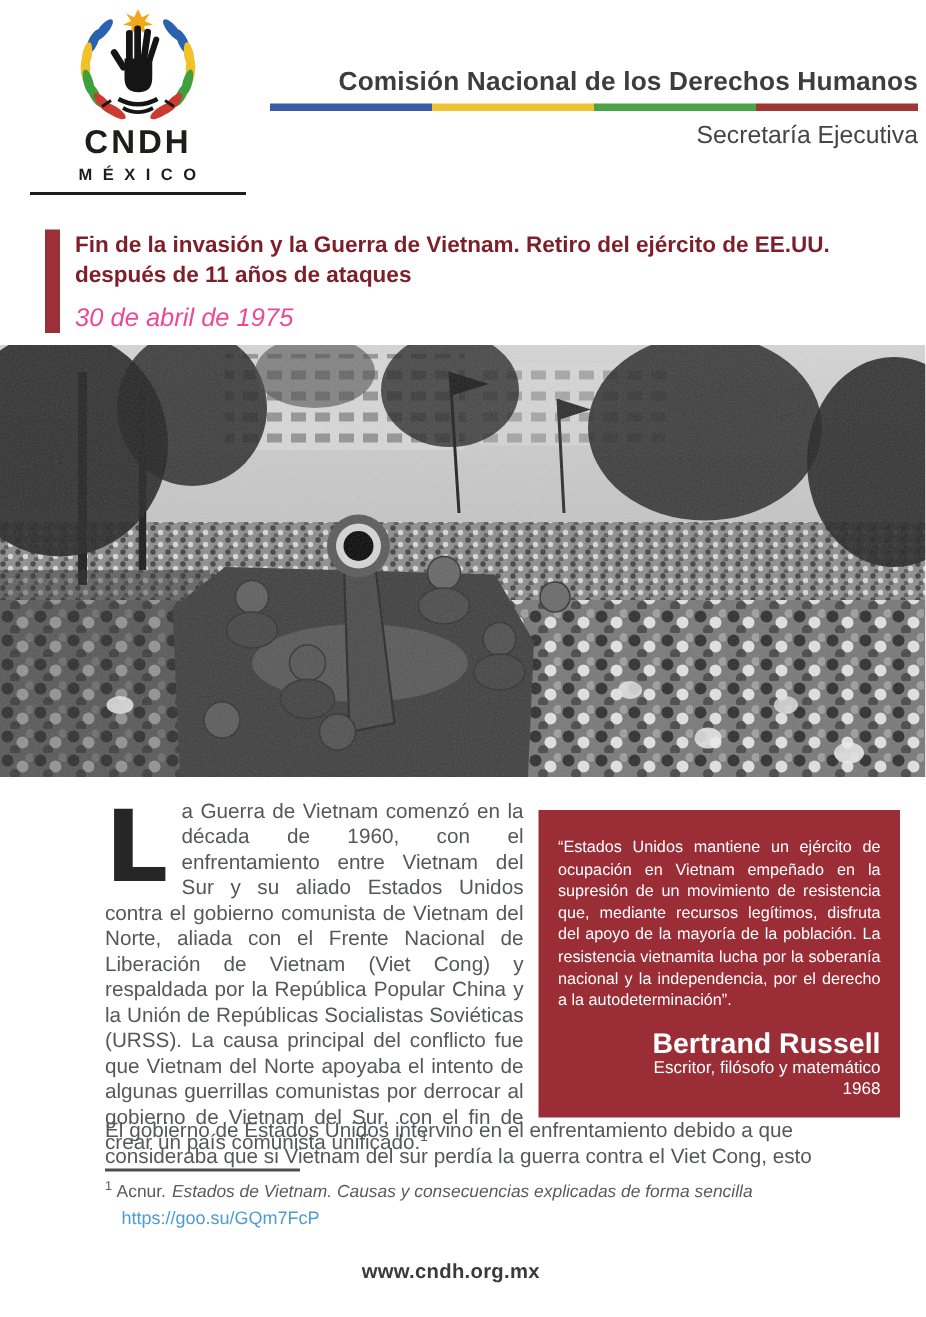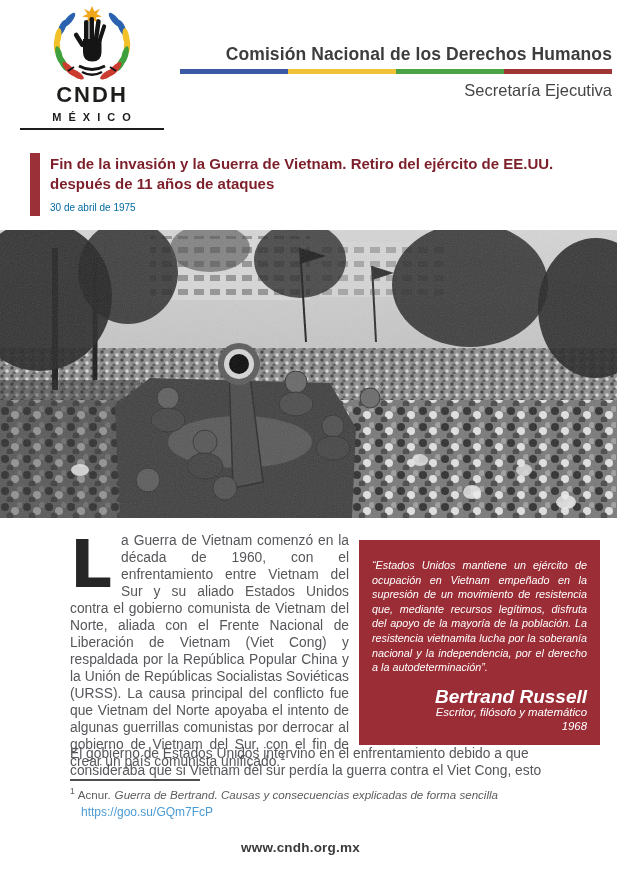--- a/index.html
+++ b/index.html
@@ -19,21 +19,21 @@
   .header{position:absolute;right:5px;top:44px;width:432px;text-align:right;}
   .org-name{font-size:17.5px;font-weight:bold;color:#3d3d3f;letter-spacing:0.1px;}
   .colorline{display:flex;height:4.5px;margin-top:4px;}
   .colorline span{flex:1;}
   .dept{font-size:16.5px;color:#454547;margin-top:7px;}
   
   .title-block{position:absolute;left:30px;top:153px;width:556px;display:flex;}
   .title-bar{width:10px;min-height:63px;background:#9c3038;flex:0 0 10px;}
   .title-texts{padding-left:10px;padding-top:1px;}
   .page-title{font-size:15px;font-weight:bold;color:#7d1f2a;line-height:1.35;width:512px;}
-  .page-date{font-size:10px;color:#0369a1;margin-top:7px;}
+  .page-date{font-size:17px;color:#ec4899;margin-top:7px;font-style:italic;}
   
   .photo{position:absolute;left:0;top:230px;width:617px;height:288px;line-height:0;}
   
   .article-p1{position:absolute;left:70px;top:532px;width:530px;
     font-size:13.8px;line-height:17px;color:#56575a;text-align:justify;}
   .quote-box{float:right;width:241px;margin-left:10px;margin-top:8px;
     background:#9a2d36;color:#ffffff;padding:18px 13px 12px 13px;box-sizing:border-box;}
   .quote-text{font-size:10.8px;line-height:14.6px;text-align:justify;}
   .quote-author{margin-top:13px;text-align:right;font-weight:bold;font-size:19px;}
   .quote-role{text-align:right;font-size:11.4px;line-height:14px;}
@@ -212,32 +212,32 @@
       <ellipse cx="205" cy="236" rx="18" ry="13" fill="#424242"></ellipse>
       <ellipse cx="296" cy="174" rx="17" ry="12" fill="#4c4c4c"></ellipse>
       <ellipse cx="333" cy="218" rx="17" ry="12" fill="#454545"></ellipse>
     </g>
 
     <rect width="617" height="288" filter="url(#grain)" opacity="0.18"></rect>
   </svg>
 </div>
 
 <div class="article-p1">
-  <div class="quote-box" style="background: rgb(154, 45, 54); font-style: italic;">
+  <div class="quote-box" style="background: rgb(154, 45, 54);">
     <div class="quote-text">“Estados Unidos mantiene un ejército de ocupación en Vietnam empeñado en la supresión de un movimiento de resistencia que, mediante recursos legítimos, disfruta del apoyo de la mayoría de la población. La resistencia vietnamita lucha por la soberanía nacional y la independencia, por el derecho a la autodeterminación”.</div>
     <div class="quote-author">Bertrand Russell</div>
     <div class="quote-role">Escritor, filósofo y matemático</div>
     <div class="quote-year">1968</div>
   </div>
   <span class="dropcap">L</span><span>a Guerra de Vietnam comenzó en la década de 1960, con el enfrentamiento entre Vietnam del Sur y su aliado Estados Unidos contra el gobierno comunista de Vietnam del Norte, aliada con el Frente Nacional de Liberación de Vietnam (Viet Cong) y respaldada por la República Popular China y la Unión de Repúblicas Socialistas Soviéticas (URSS). La causa principal del conflicto fue que Vietnam del Norte apoyaba el intento de algunas guerrillas comunistas por derrocar al gobierno de Vietnam del Sur, con el fin de crear un país comunista unificado.</span><sup class="fn-ref">1</sup>
 </div>
 
 <div class="article-p2">El gobierno de Estados Unidos intervino en el enfrentamiento debido a que consideraba que si Vietnam del sur perdía la guerra contra el Viet Cong, esto</div>
 
 <div class="footnote">
   <div class="fn-rule"></div>
   <div class="fn-line">
-    <sup class="fn-marker">1</sup><span class="fn-source">Acnur.</span><em class="fn-work">Guerra de Bertrand. Causas y consecuencias explicadas de forma sencilla</em>
+    <sup class="fn-marker">1</sup><span class="fn-source">Acnur.</span><em class="fn-work">Estados de Vietnam. Causas y consecuencias explicadas de forma sencilla</em>
   </div>
   <a class="fn-link" href="#">https://goo.su/GQm7FcP</a>
 </div>
 
 <div class="footer">www.cndh.org.mx</div>
 
 </body></html>

